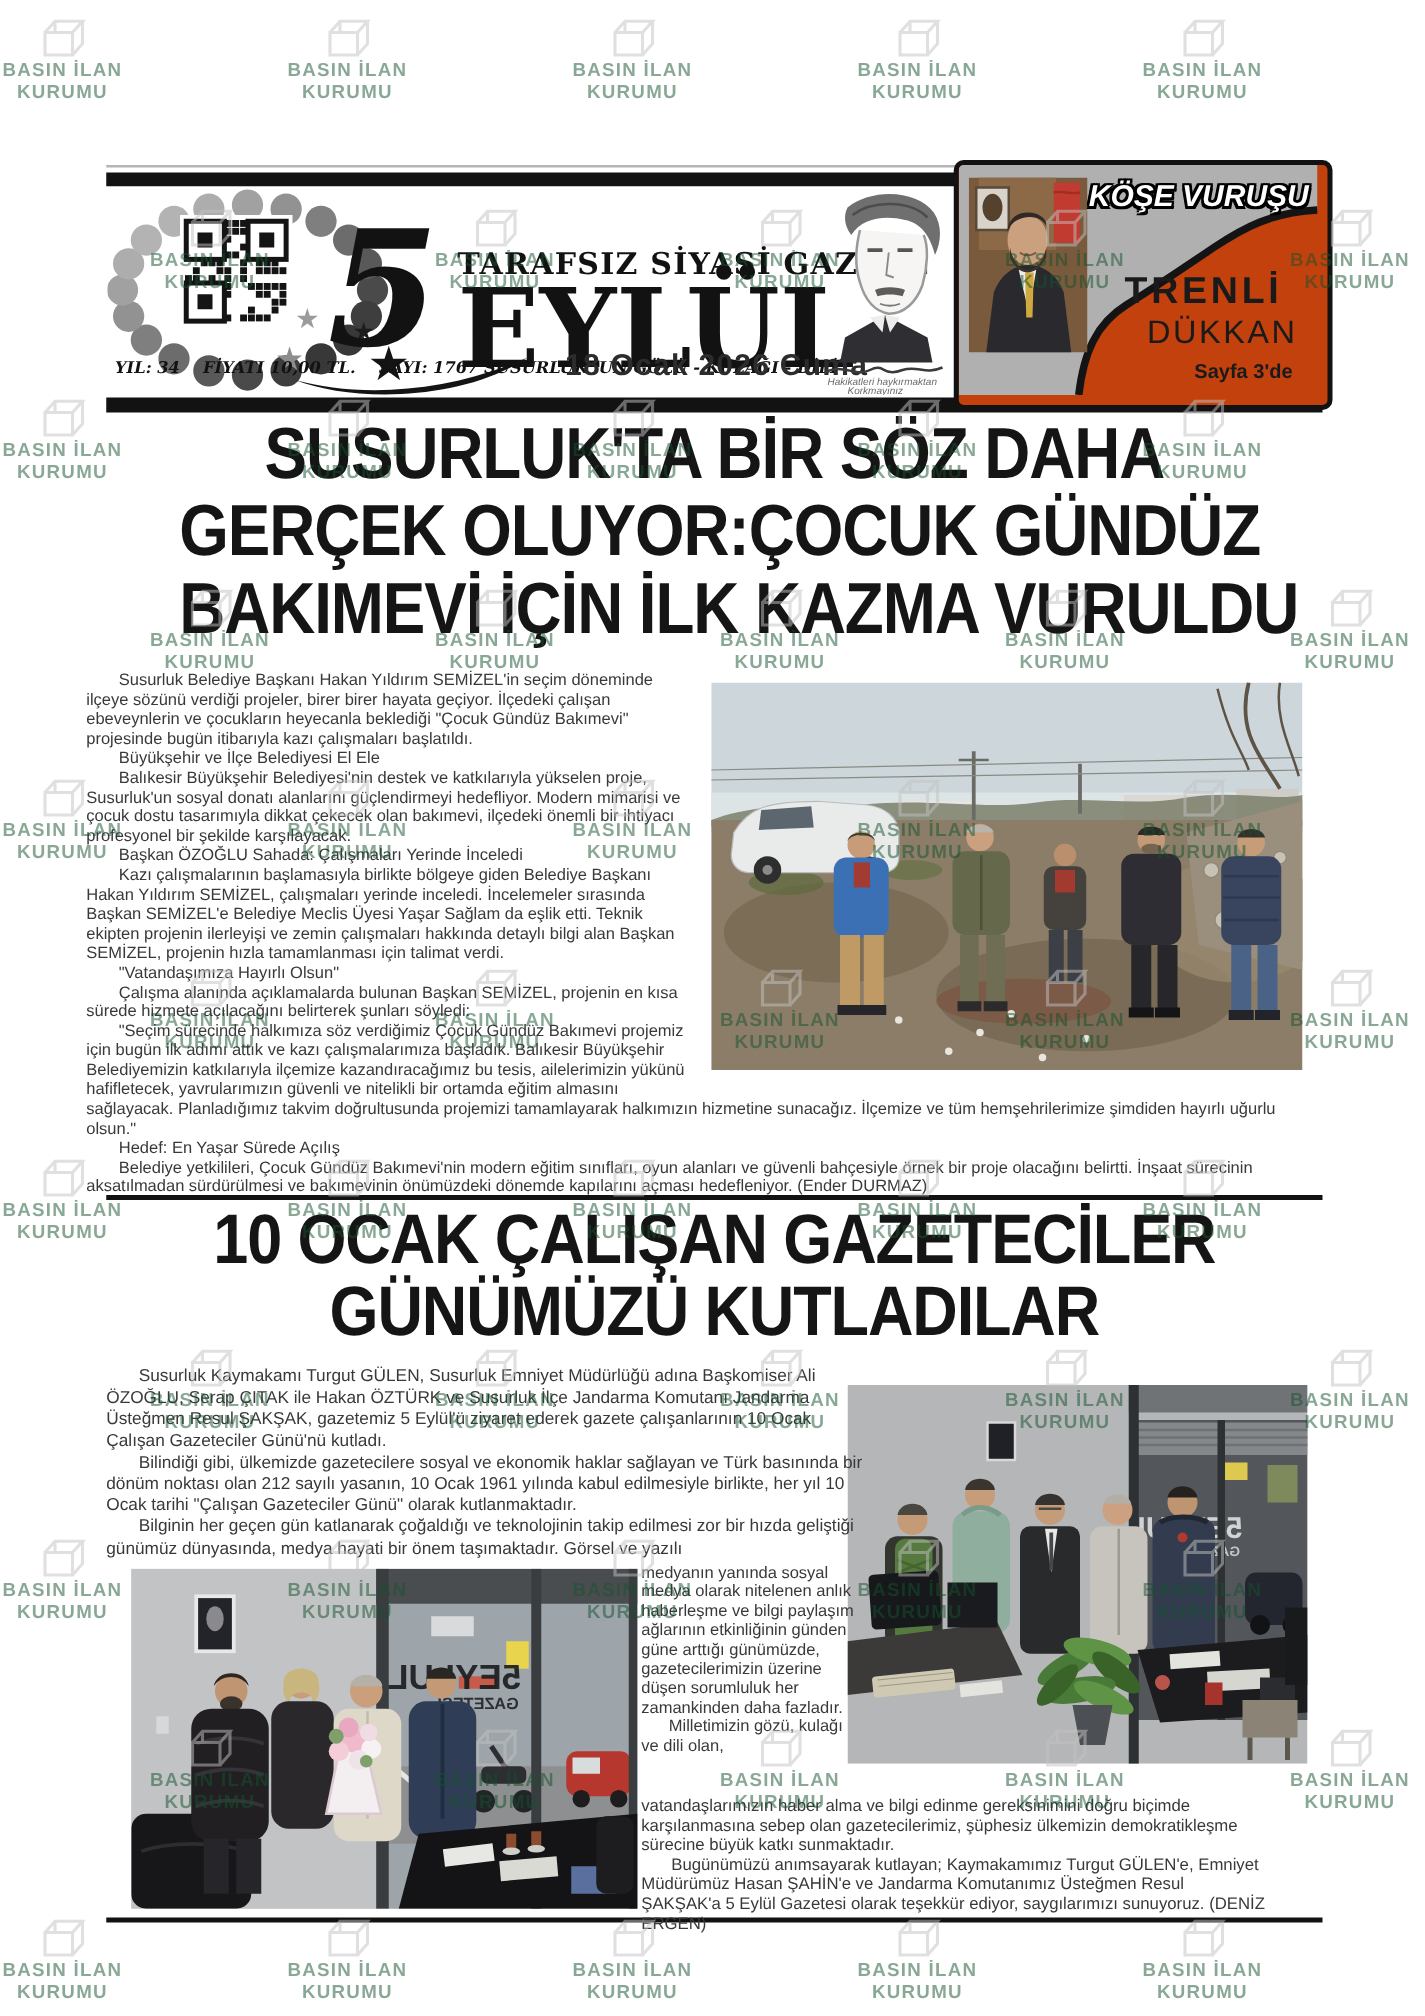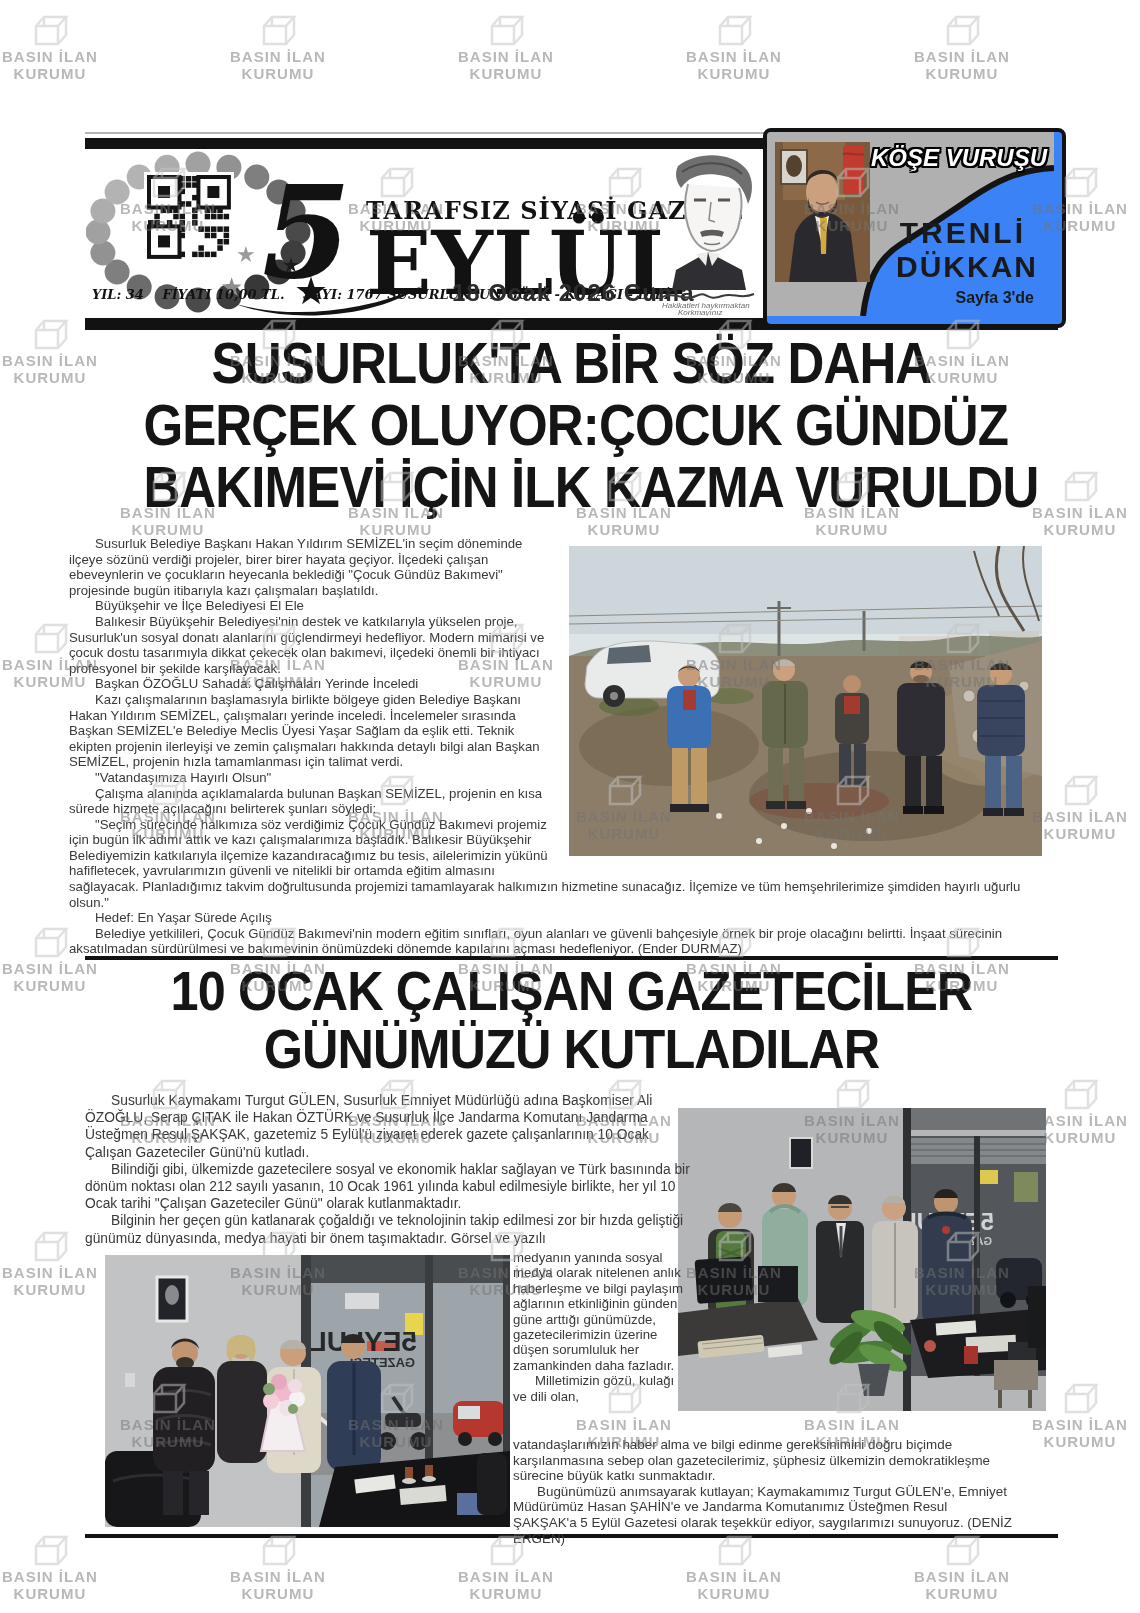--- a/index.html
+++ b/index.html
@@ -21,30 +21,30 @@
     font-weight:bold;font-size:128px;line-height:128px;color:#121212;}
   .title-eylul{left:366px;top:220px;font-family:"DejaVu Serif",serif;font-weight:bold;
     font-size:86px;line-height:86px;letter-spacing:0px;color:#121212;
     transform:scaleY(1.02);transform-origin:left top;white-space:nowrap;}
   .info-line{left:92px;top:287px;font-family:"DejaVu Serif",serif;font-style:italic;
     font-weight:bold;font-size:13px;color:#121212;white-space:nowrap;}
   .info-line span{margin-right:14px;}
   .date-line{left:452px;top:279px;font-size:24px;font-weight:bold;color:#2c2c2c;
     letter-spacing:1px;white-space:nowrap;}
   
-  .corner-box{left:763px;top:128px;width:295px;height:192px;background:#3b82f6;
+  .corner-box{left:763px;top:128px;width:295px;height:192px;background:#c2410c;
     border:4px solid #121212;border-radius:8px;overflow:hidden;}
   .corner-box svg.curve{position:absolute;left:0;top:0;}
   .kose{position:absolute;left:100px;top:12px;width:184px;text-align:center;
     font-size:24px;font-weight:800;font-style:italic;color:#ffffff;white-space:nowrap;
     text-shadow:-2px -2px 0 #000,2px -2px 0 #000,-2px 2px 0 #000,2px 2px 0 #000,
       0 -2px 0 #000,0 2px 0 #000,-2px 0 0 #000,2px 0 0 #000;}
   .trenli{position:absolute;right:36px;top:84px;font-size:30px;font-weight:800;
     letter-spacing:3px;color:#1a1a1a;}
-  .dukkan{position:absolute;right:24px;top:118px;font-size:30px;font-weight:700;
+  .dukkan{position:absolute;right:24px;top:118px;font-size:26px;font-weight:400;
     letter-spacing:2px;color:#1a1a1a;}
   .sayfa{position:absolute;right:28px;top:157px;font-size:16px;font-weight:bold;color:#1a1a1a;}
   .colphoto{position:absolute;left:8px;top:10px;}
   
   .headline1{left:85px;top:332px;width:973px;text-align:center;color:#151515;}
   .headline1 .hl{font-size:58px;line-height:62px;font-weight:bold;font-stretch:condensed;
     letter-spacing:-1px;display:block;transform:scaleX(0.88);transform-origin:center;white-space:nowrap;}
   .headline2{left:85px;top:962px;width:973px;text-align:center;color:#151515;}
   .headline2 .hl{font-size:56px;line-height:58px;font-weight:bold;font-stretch:condensed;
     letter-spacing:-1px;display:block;transform:scaleX(0.9);transform-origin:center;white-space:nowrap;}
@@ -59,21 +59,21 @@
   .a2-col p{margin:0;}
   .a2-col p.ind{text-indent:22px;}
   .a2-bottom{left:513px;top:1437px;width:500px;color:#39393b;font-size:13.4px;line-height:15.6px;}
   .a2-bottom p{margin:0;}
   .a2-bottom p.ind{text-indent:24px;}
   .photo-a2-left{left:105px;top:1255px;}
   .photo-a2-right{left:678px;top:1108px;}
   
   #wm-layer{position:absolute;left:0;top:0;width:1140px;height:1613px;z-index:50;pointer-events:none;}
   .wm{position:absolute;display:flex;flex-direction:column;align-items:center;
-    opacity:0.5;color:#737373;font-weight:bold;font-size:15px;line-height:17px;
+    opacity:0.5;color:#14532d;font-weight:bold;font-size:15px;line-height:17px;
     letter-spacing:1px;white-space:nowrap;}
   
   .photo-frame{z-index:1;}
   .txt{z-index:2;}
 </style>
 </head>
 <body>
 
 <div class="abs rule-thin"></div>
 <div class="abs rule-top"></div>

